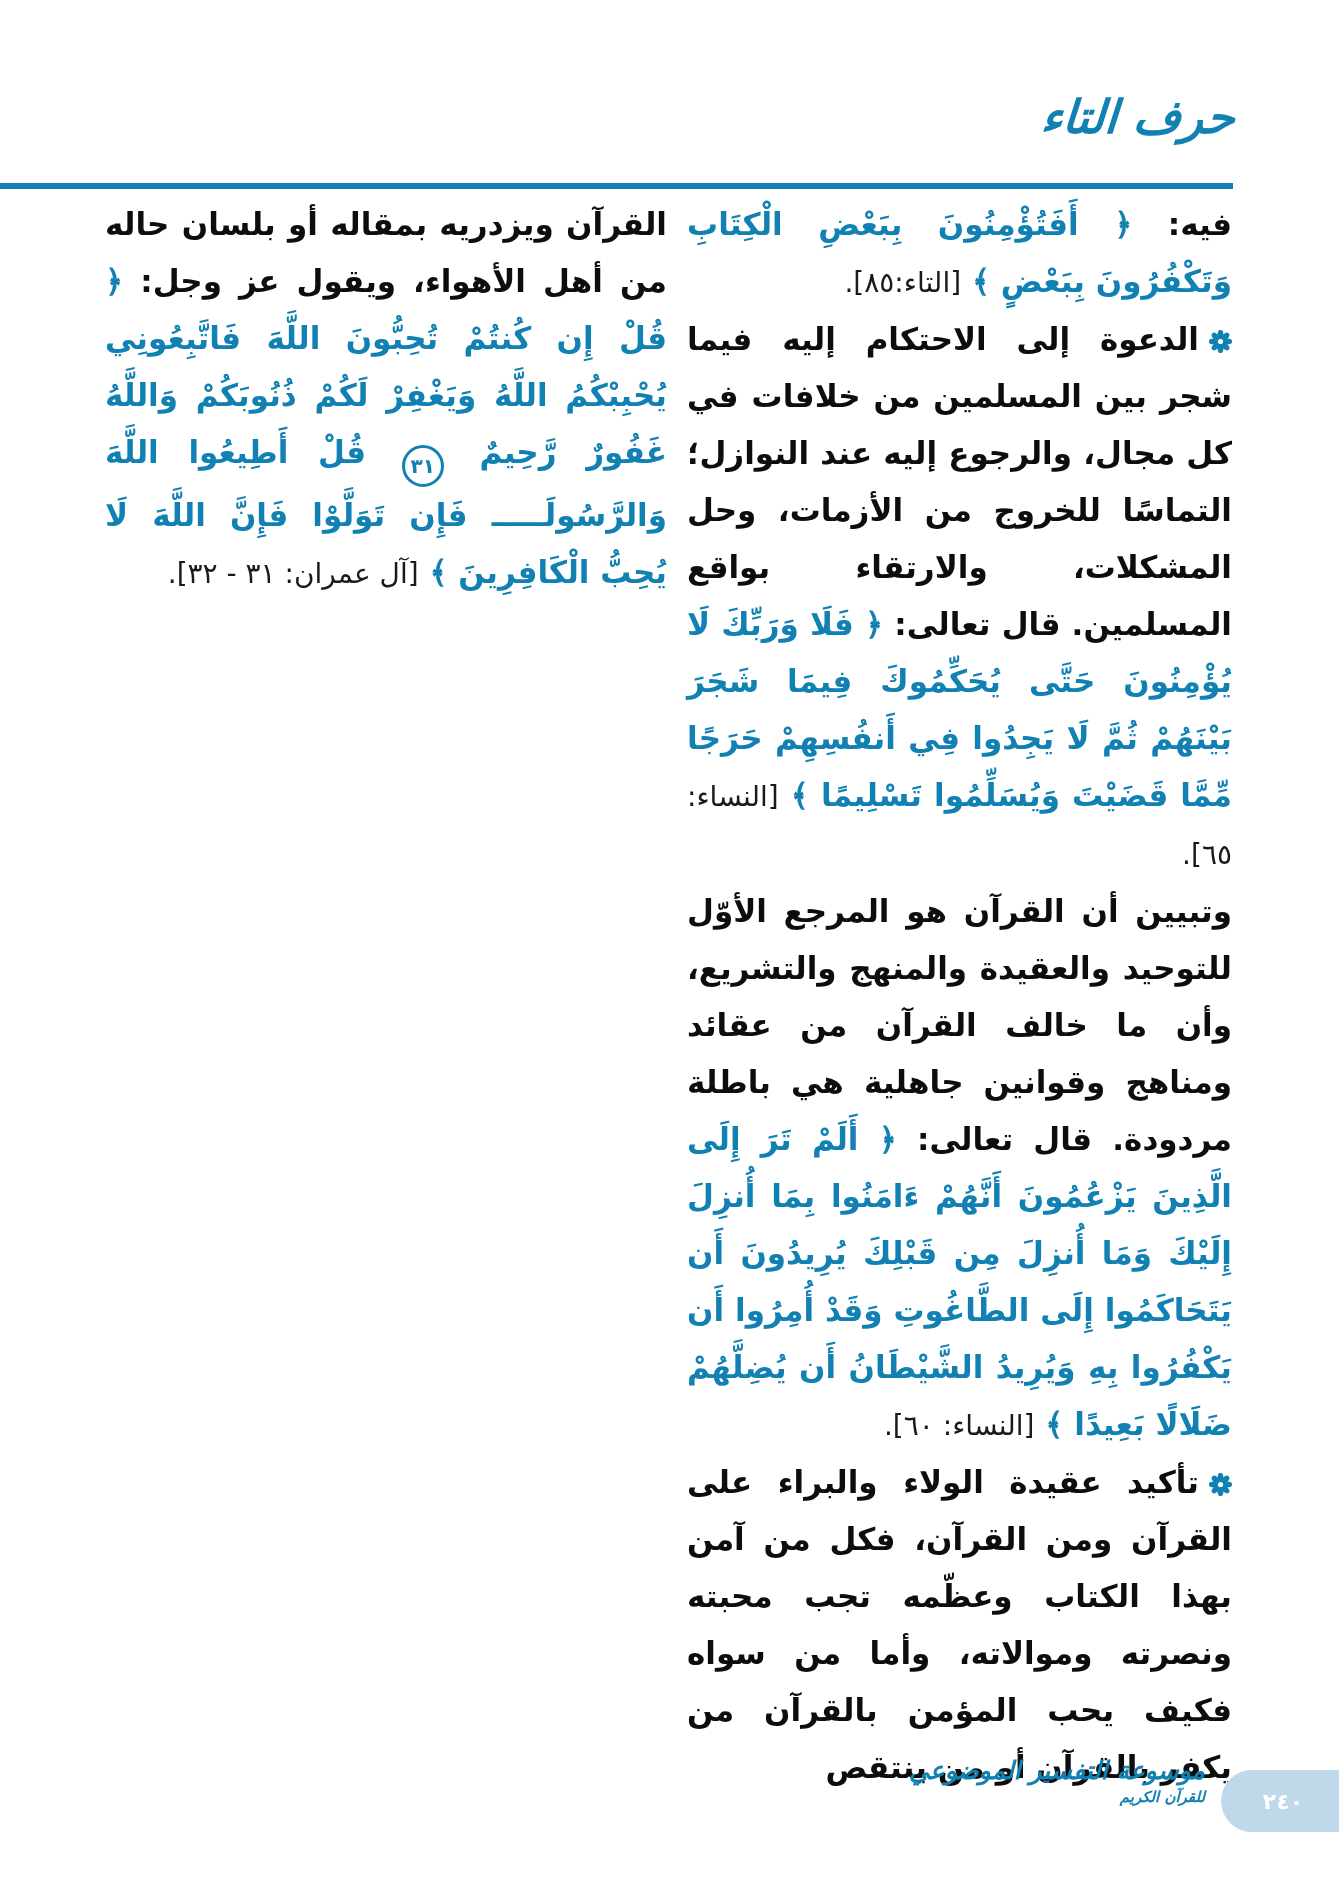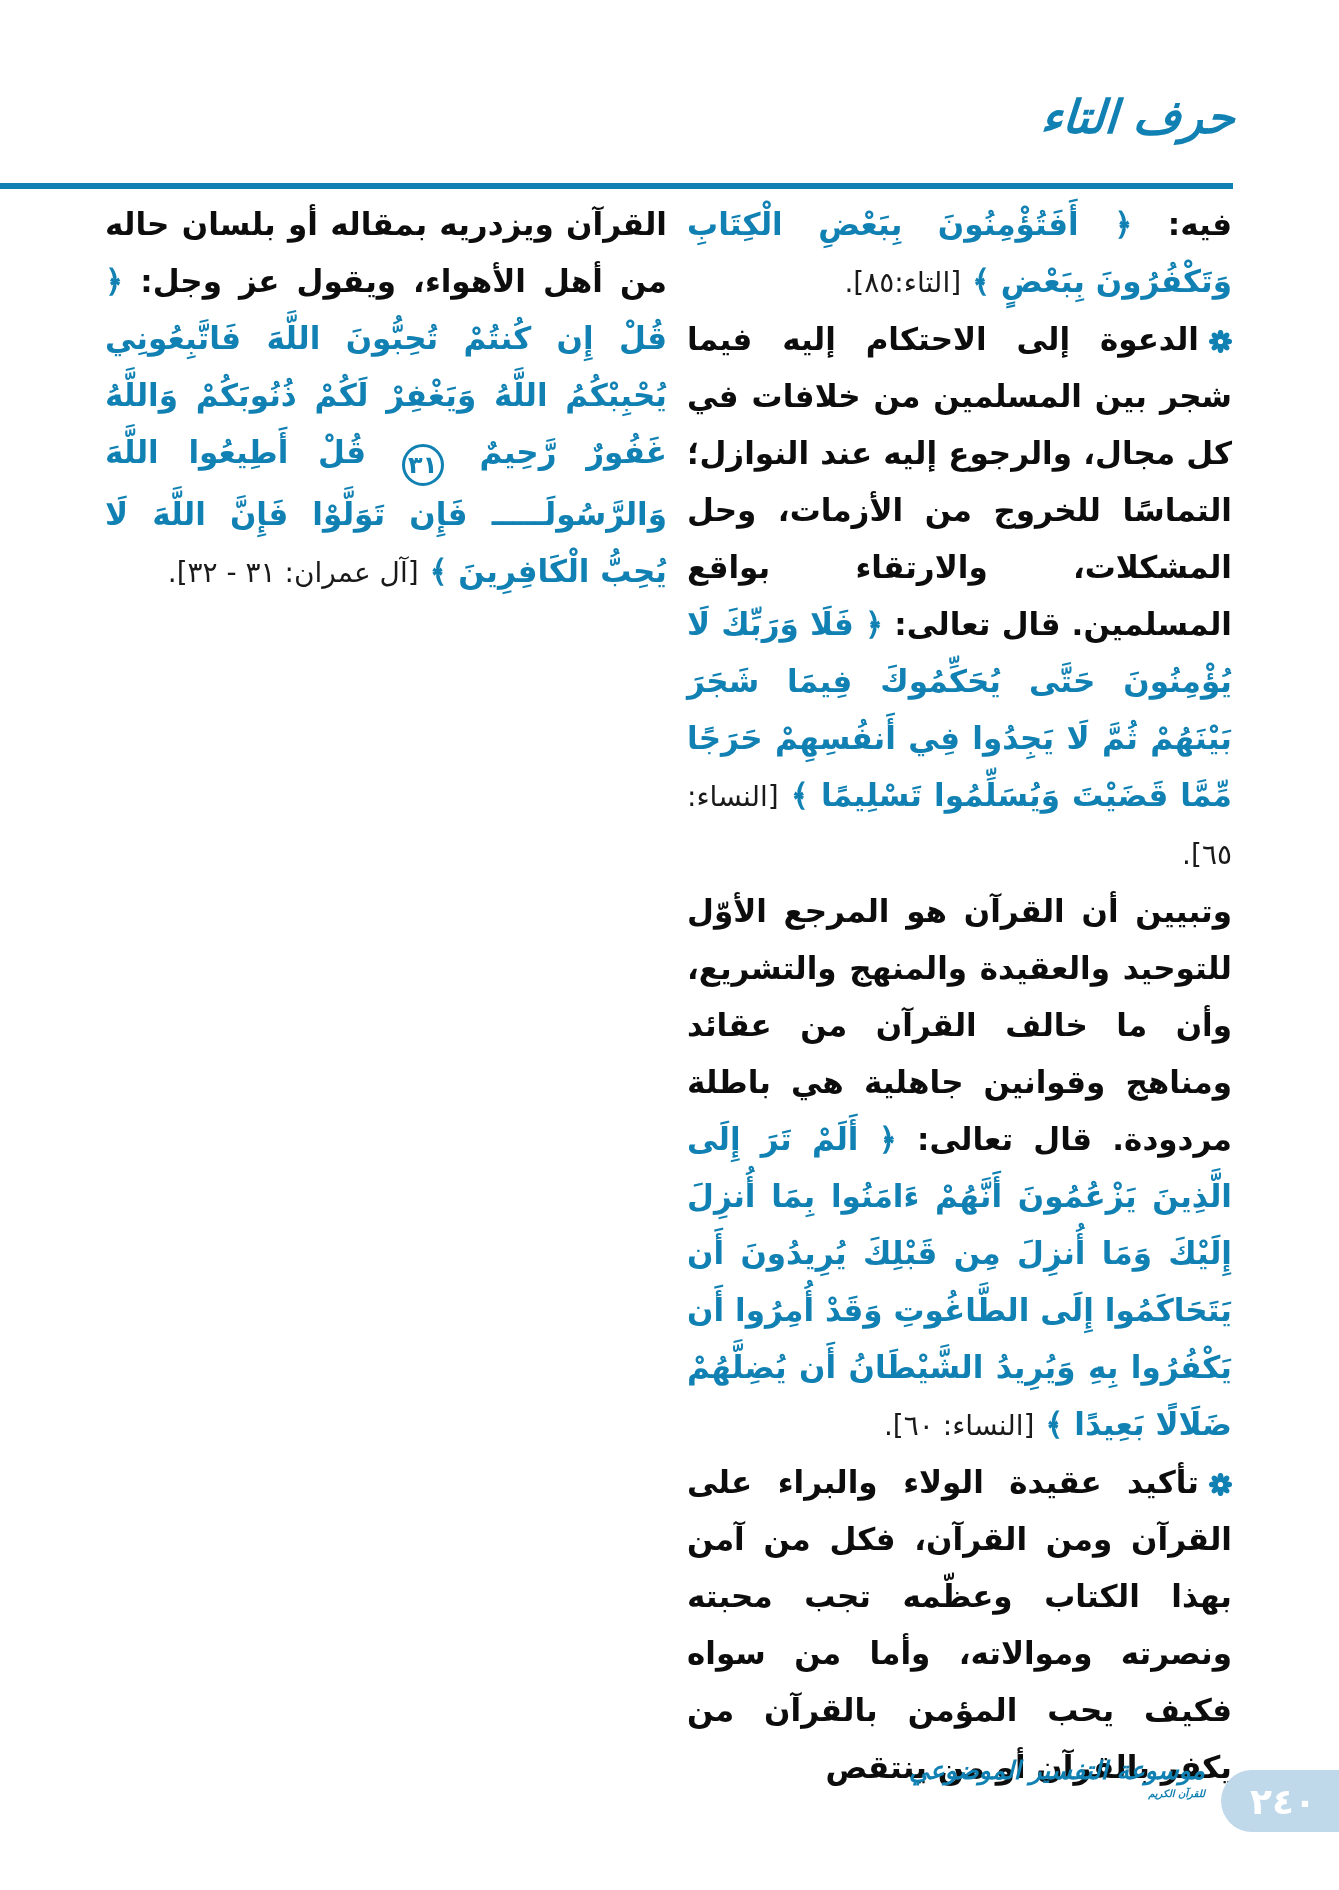--- a/index.html
+++ b/index.html
@@ -55,45 +55,45 @@
   .seg-ref{ color:#1a1a1a; font-weight:400; font-size:28px; }
   .bullet{ display:inline-block; margin-left:10px; }
   .bullet svg{ vertical-align:-3px; }
   .verse-num{
     display:inline-flex;
     align-items:center; justify-content:center;
     width:42px; height:42px;
     border:3px solid var(--accent);
     border-radius:50%;
     color:var(--accent);
-    font-size:24px; font-weight:bold;
+    font-size:20px; font-weight:bold;
     vertical-align:-10px;
     margin:0 6px;
     line-height:1;
   }
   
   .footer-logo{
     position:absolute;
     top:1756px; left:905px; width:300px;
     text-align:right;
     color:var(--accent);
     font-style:italic;
     line-height:1.2;
   }
   .footer-logo .logo-line1{ font-size:25px; font-weight:bold; display:block; }
-  .footer-logo .logo-line2{ font-size:10px; font-weight:bold; display:block; margin-top:2px; }
+  .footer-logo .logo-line2{ font-size:15px; font-weight:bold; display:block; margin-top:2px; }
   .page-number-badge{
     position:absolute;
     top:1770px; right:0;
     width:118px; height:62px;
     background:var(--badge-bg);
     border-radius:31px 0 0 31px;
     display:flex; align-items:center; justify-content:center;
     color:var(--badge-fg);
-    font-size:36px; font-weight:bold;
+    font-size:22px; font-weight:bold;
     letter-spacing:8px;
     padding-left:6px;
   }
 </style>
 </head>
 <body>
 
 <div class="page">
 
   <div class="chapter-title">حرف التاء</div>

